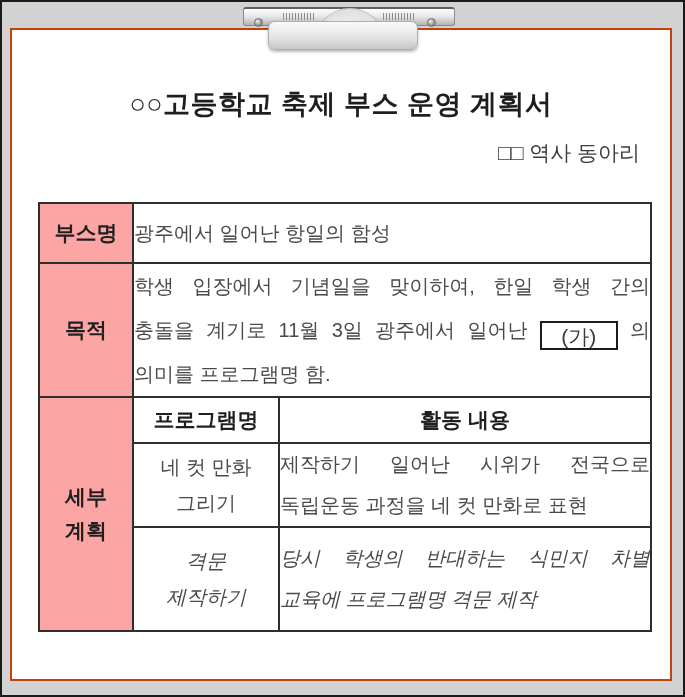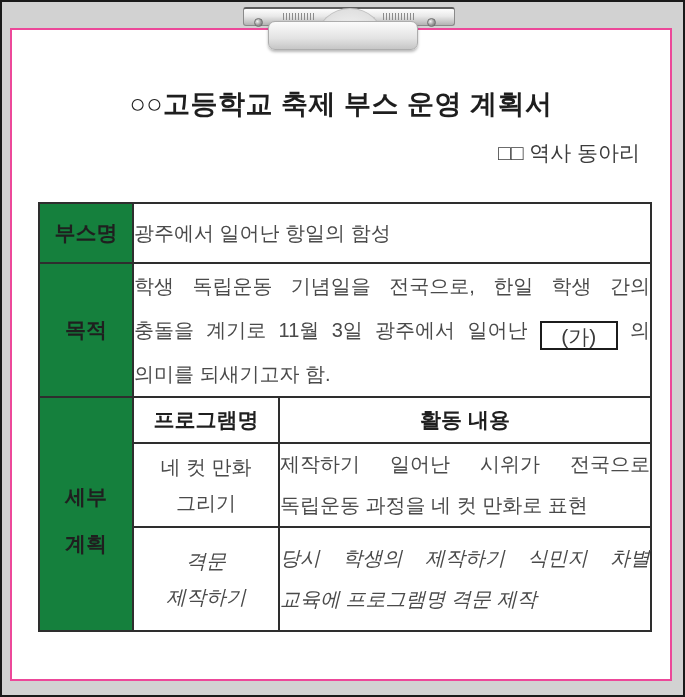--- a/index.html
+++ b/index.html
@@ -10,21 +10,21 @@
     background:#d2d2d2;
     border:2px solid #1a1a1a;
     font-family:"Liberation Sans","DejaVu Sans",sans-serif;
     overflow:hidden;
   }
   
   .page{
     position:absolute;
     left:8px;top:26px;right:11px;bottom:14px;
     background:#ffffff;
-    border:2px solid #ec4899;
+    border:2px solid #c2410c;
     box-sizing:border-box;
   }
   
   .clip{position:absolute;left:0;top:0;width:100%;height:0;z-index:5;}
   .clip-bar{
     position:absolute;left:241px;top:5px;width:212px;height:19px;
     background:linear-gradient(#fdfdfd,#e9e9e9 45%,#b3b3b3);
     border:1px solid #8a8a8a;border-top:2px solid #5f5f5f;
     border-radius:3px;box-sizing:border-box;
   }
@@ -73,21 +73,21 @@
   table.plan td,table.plan th{
     border:2px solid #2e2e2e;
     box-sizing:border-box;
     font-size:20px;color:#4a4a4a;
     vertical-align:middle;
     padding:0;
   }
   table.plan th{
     font-weight:700;color:#1f1f1f;font-size:21px;
   }
-  .hdr-cell{background:#15803d;text-align:center;}
+  .hdr-cell{background:#fca5a5;text-align:center;}
   .col-label{width:94px;}
   .col-program{width:146px;}
   .col-activity{width:372px;}
   .booth-row{height:60px;}
   .purpose-row{height:132px;}
   .subhdr-row{height:46px;}
   .prog-row1{height:82px;}
   .prog-row2{height:104px;font-style:italic;}
   .booth-value{padding:0 14px;text-align:left;margin-top:40px;}
   .purpose-cell{padding:0 13px;}
@@ -99,21 +99,21 @@
   .blank-box{
     display:inline-block;
     width:78px;height:29px;line-height:27px;
     border:2px solid #1c1c1c;
     text-align:center;text-align-last:center;
     font-size:21px;color:#3a3a3a;
     vertical-align:-7px;background:#fff;box-sizing:border-box;
   }
   .center-cell{text-align:center;}
   .two-line span{display:block;line-height:36px;text-align:center;}
-  .detail-label span{display:block;line-height:34px;text-align:center;font-weight:700;color:#1f1f1f;font-size:21px;margin-top:13px;}
+  .detail-label span{display:block;line-height:34px;text-align:center;font-weight:700;color:#1f1f1f;font-size:21px;}
   .activity-cell{padding:0 12px;}
   .activity-cell .jline,.activity-cell .nline{line-height:41px;}
   .subhdr{text-align:center;background:#ffffff;}
 </style>
 </head>
 <body>
 
 <div id="canvas">
 
   <div class="page">
@@ -131,27 +131,27 @@
 
       <tbody>
           <tr class="booth-row">
         <th class="hdr-cell">부스명</th>
         <td colspan="2" class="booth-value">광주에서 일어난 항일의 함성</td>
       </tr>
 
       <tr class="purpose-row">
         <th class="hdr-cell">목적</th>
         <td colspan="2" class="purpose-cell">
-          <div class="jline">학생 독립운동 기념일을 전국으로, 한일 학생 간의</div>
+          <div class="jline">학생 입장에서 기념일을 맞이하여, 한일 학생 간의</div>
           <div class="jline">
             <span>충돌을 계기로 11월 3일 광주에서 일어난</span>
             <span class="blank-box">(가)</span>
             <span>의</span>
           </div>
-          <div class="nline">의미를 되새기고자 함.</div>
+          <div class="nline">의미를 프로그램명 함.</div>
         </td>
       </tr>
 
       <tr class="subhdr-row">
         <th rowspan="3" class="hdr-cell detail-label">
           <span>세부</span>
           <span>계획</span>
         </th>
         <th class="subhdr">프로그램명</th>
         <th class="subhdr">활동 내용</th>
@@ -167,21 +167,21 @@
           <div class="nline">독립운동 과정을 네 컷 만화로 표현</div>
         </td>
       </tr>
 
       <tr class="prog-row2">
         <td class="center-cell two-line">
           <span>격문</span>
           <span>제작하기</span>
         </td>
         <td class="activity-cell">
-          <div class="jline">당시 학생의 제작하기 식민지 차별</div>
+          <div class="jline">당시 학생의 반대하는 식민지 차별</div>
           <div class="nline">교육에 프로그램명 격문 제작</div>
         </td>
       </tr>
     </tbody>
       </table>
   </div>
 
   <div class="clip">
     <div class="clip-bar"></div>
     <div class="clip-ridges left"></div>

